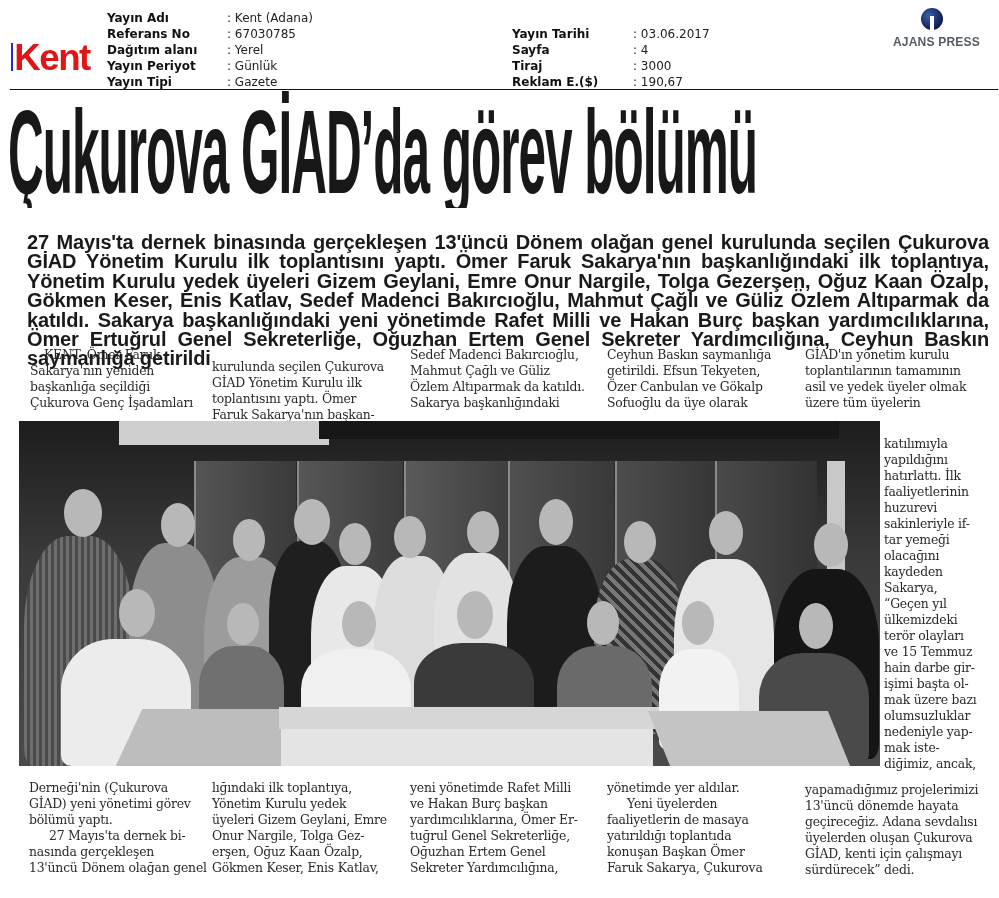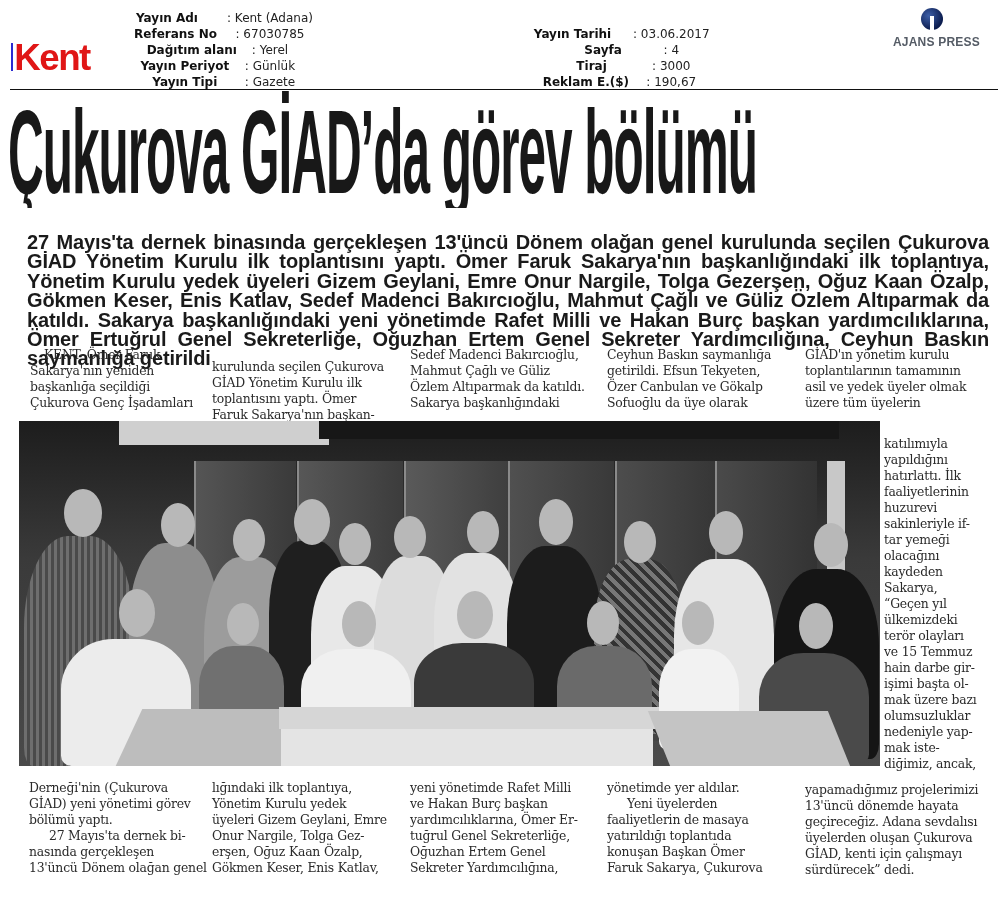--- a/index.html
+++ b/index.html
@@ -2,21 +2,21 @@
 <html><head>
 <meta charset="utf-8">
 <style>
   html, body { margin:0; padding:0; background:#ffffff; }
   body { width:999px; height:898px; position:relative; overflow:hidden; font-family:"DejaVu Sans", sans-serif; color:#111; }
 
   
   .logo-kent { position:absolute; left:11px; top:11px; width:88px; height:28px; border-left:2px solid #2a2ad0;margin-top:32px; }
   .logo-kent span { position:absolute; left:2px; top:-6px; font-family:"Liberation Sans", sans-serif; font-weight:900; font-size:36px; color:#e01616; letter-spacing:-1.5px; transform:scaleX(1.02); }
   .meta { position:absolute; font-size:12px; line-height:16px; }
-  .meta .row { height:16px; white-space:nowrap;text-align:center; }
+  .meta .row { height:16px; white-space:nowrap; }
   .meta .k { display:inline-block; font-weight:bold; color:#111; }
   .meta .v { color:#222; }
   .meta-left { left:107px; top:10px; }
   .meta-left .k { width:120px; }
   .meta-right { left:496px; top:26px;margin-left:16px; }
   .meta-right .k { width:121px; }
 
   .logo-ajans { position:absolute; left:893px; top:8px; width:100px; height:42px;text-decoration:underline; }
   .ajans-mark { position:absolute; left:28px; top:0; width:22px; height:22px; border-radius:50%; background:radial-gradient(circle at 35% 35%, #3d5fa8, #0c1d4f 70%); }
   .ajans-mark::after { content:""; position:absolute; left:9px; top:8px; width:4px; height:14px; background:#fff; }

